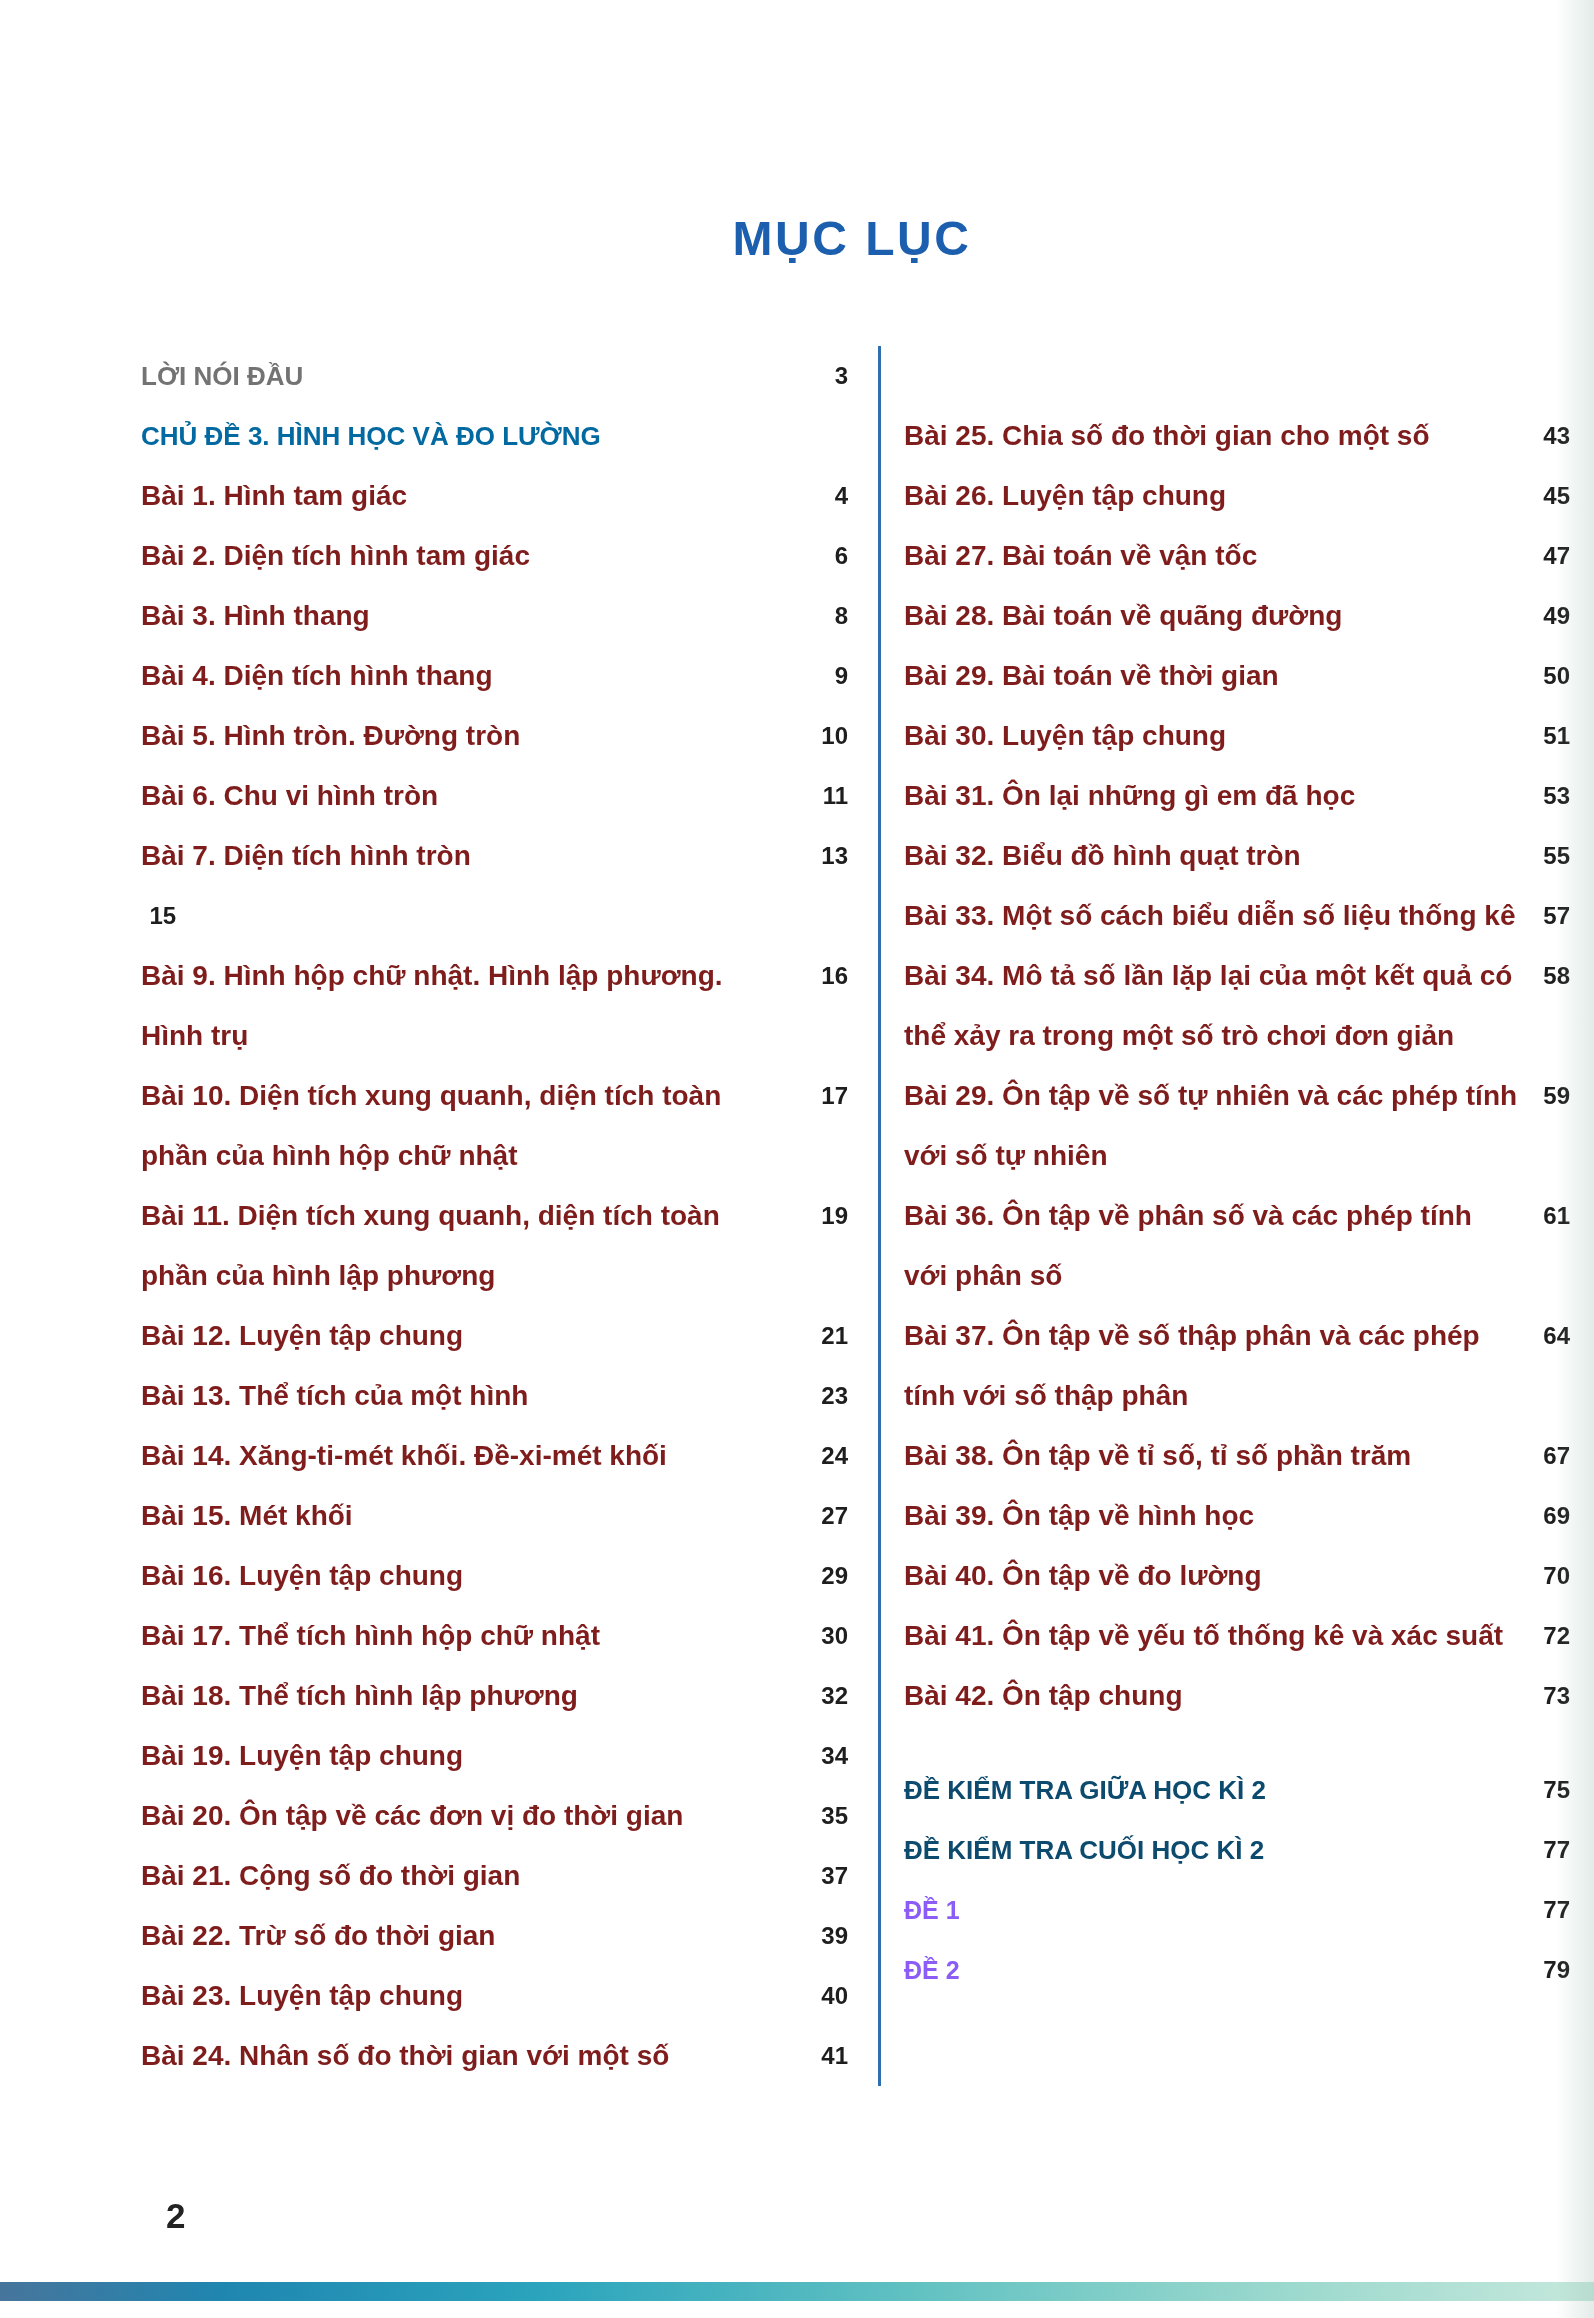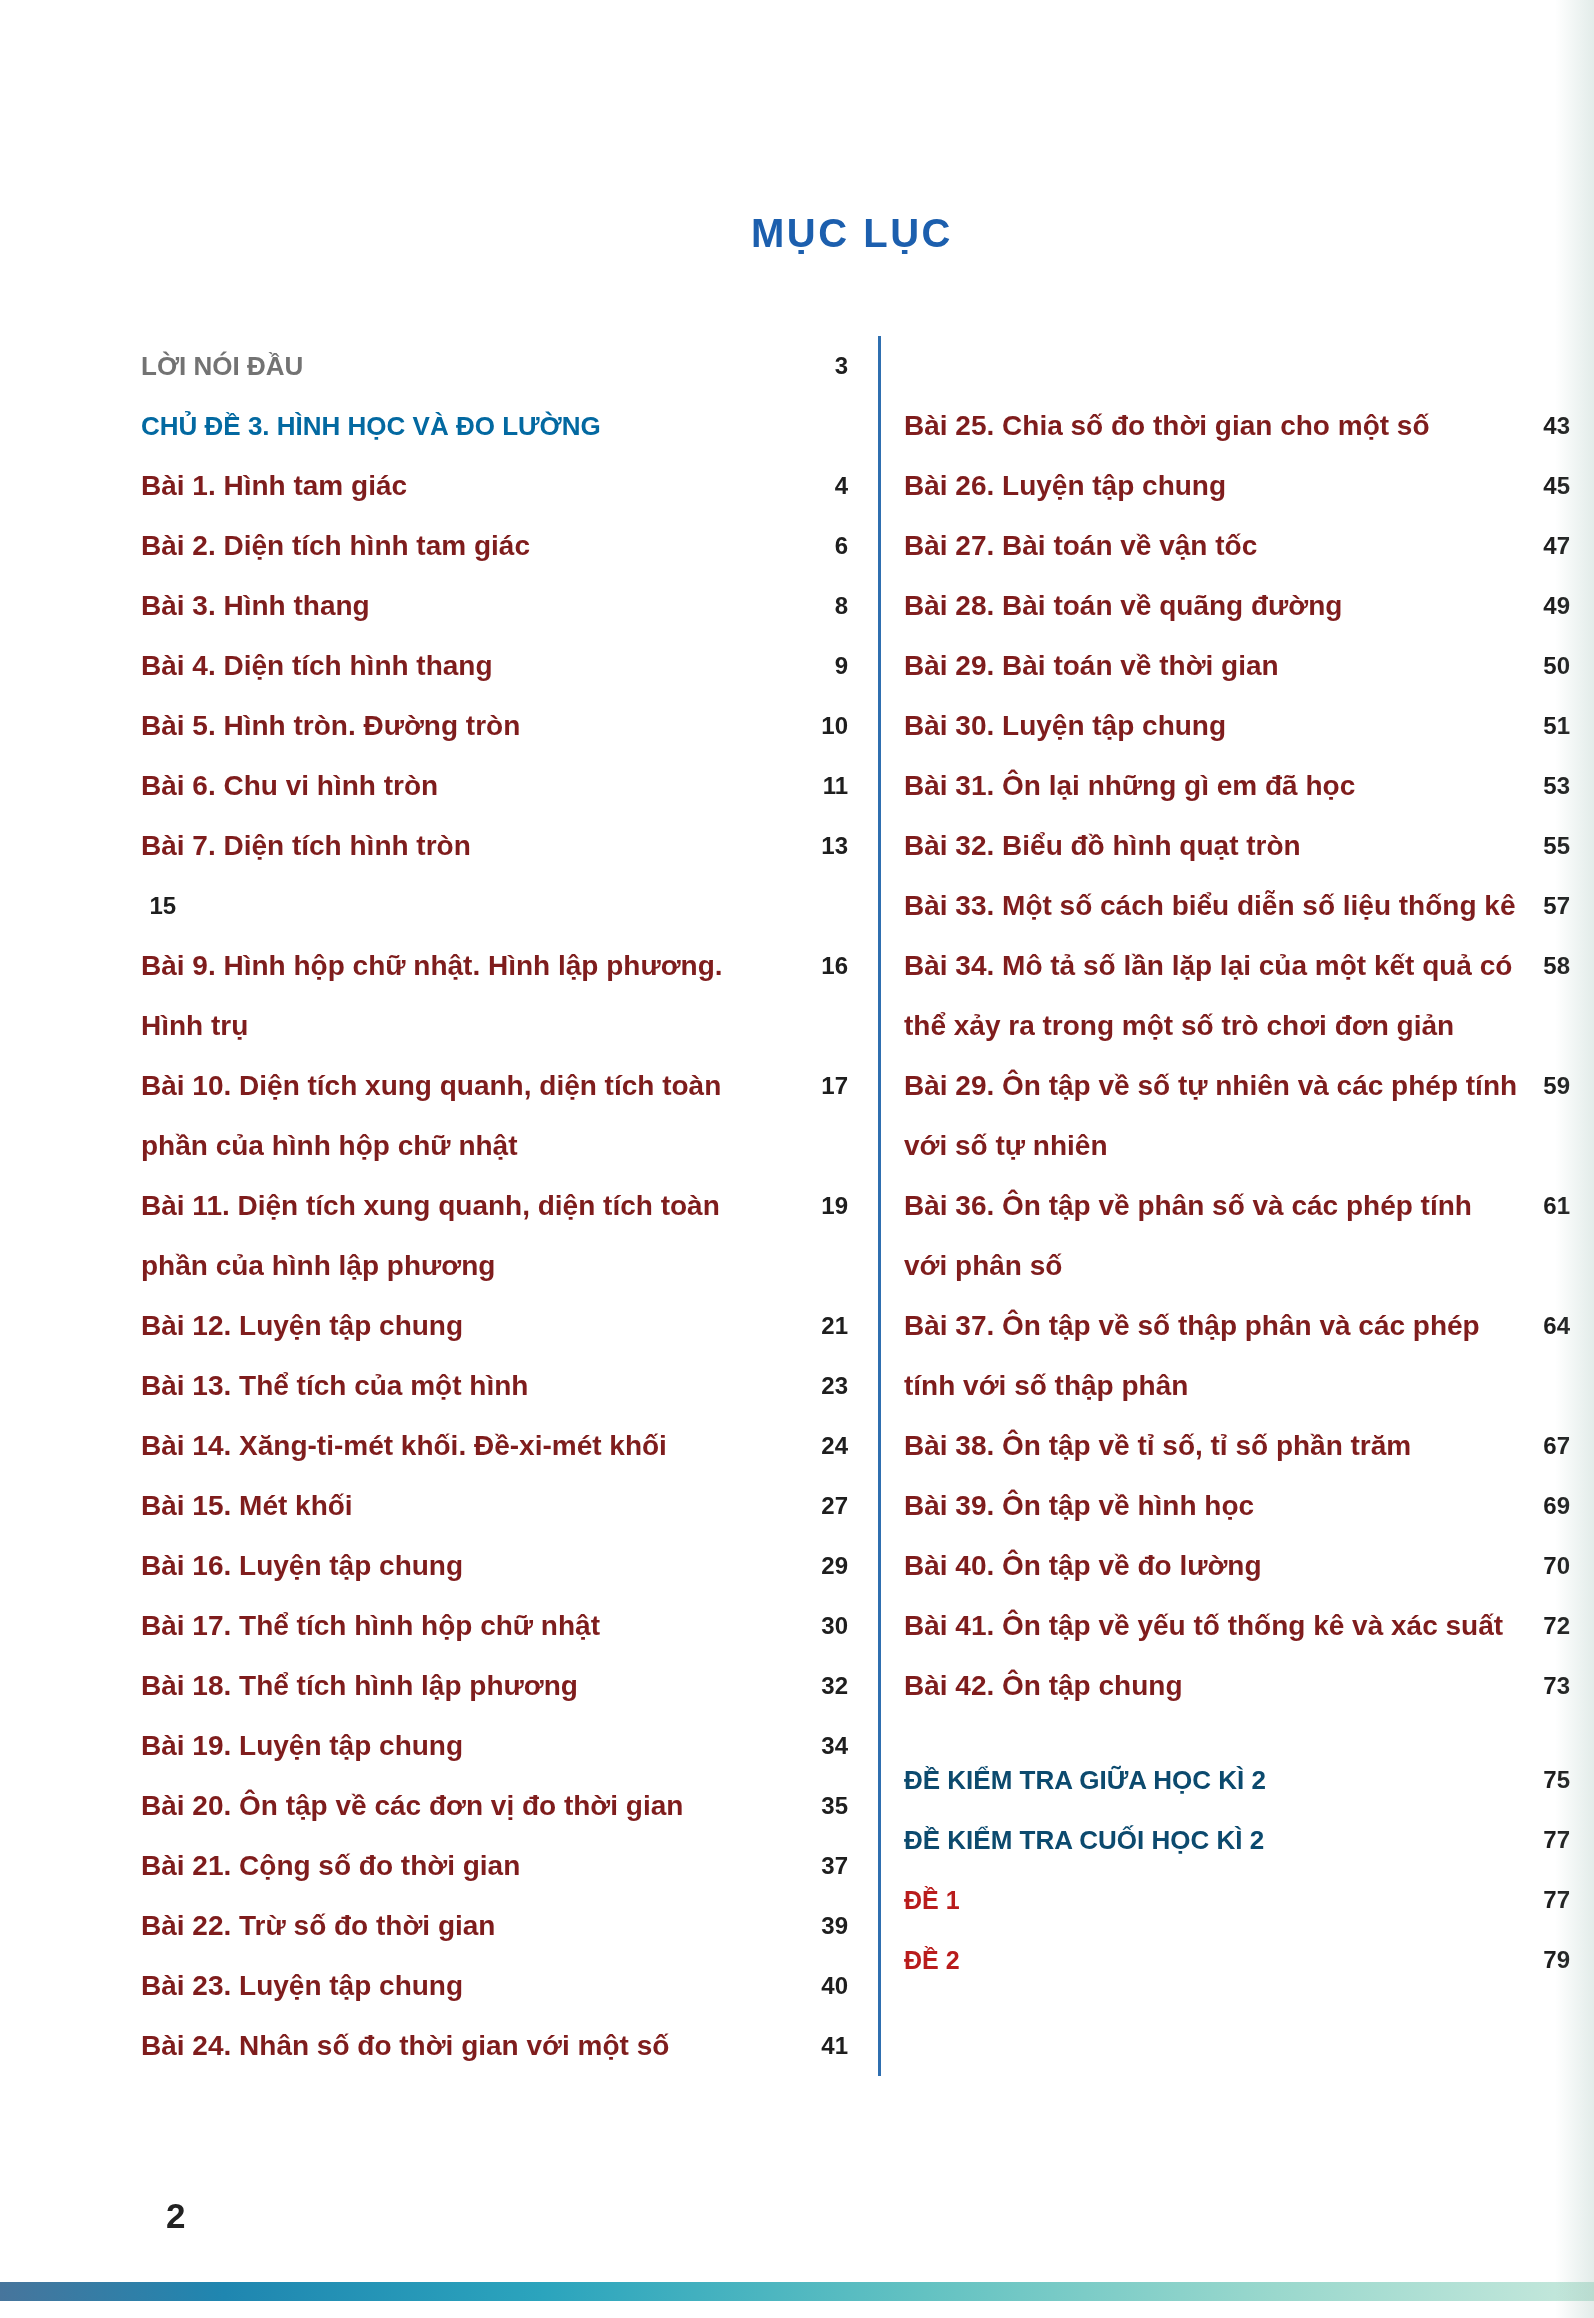--- a/index.html
+++ b/index.html
@@ -10,21 +10,21 @@
     margin:0 auto;
     background:#ffffff;
     overflow:hidden;
     font-family:"Liberation Sans","DejaVu Sans",sans-serif;
     color:#1e1e1e;
   }
   .title {
     margin-top:211px;
     padding-left:109px;
     text-align:center;
-    font-size:40px;
+    font-size:48px;
     font-weight:700;
     letter-spacing:2.5px;
     color:#1c5fae;
   }
   .columns {
     display:flex;
     align-items:stretch;
     margin-top:80px;
     padding-left:141px;
     padding-right:25px;
@@ -48,21 +48,21 @@
     font-size:24px;
     font-weight:600;
     color:#1e1e1e;
     margin-left:8.4px;
     white-space:nowrap;
   }
   .row.intro .label { font-size:26px; font-weight:700; color:#737373; }
   .row.chapter .label { font-size:26px; font-weight:700; color:#0369a1; }
   .row.exam-header .label { font-size:26px; font-weight:700; color:#0c4a6e; }
   .row.first { margin-top:34px; }
-  .row.exam-item .label { font-weight:700; color:#b91c1c; font-size:25px; }
+  .row.exam-item .label { font-weight:700; color:#8b5cf6; font-size:25px; }
 
   .footer-pagenum {
     position:absolute;
     left:166px; top:2196px;
     font-size:35px;
     font-weight:600;
     color:#222222;
   }
   .bottom-strip {
     position:absolute;

